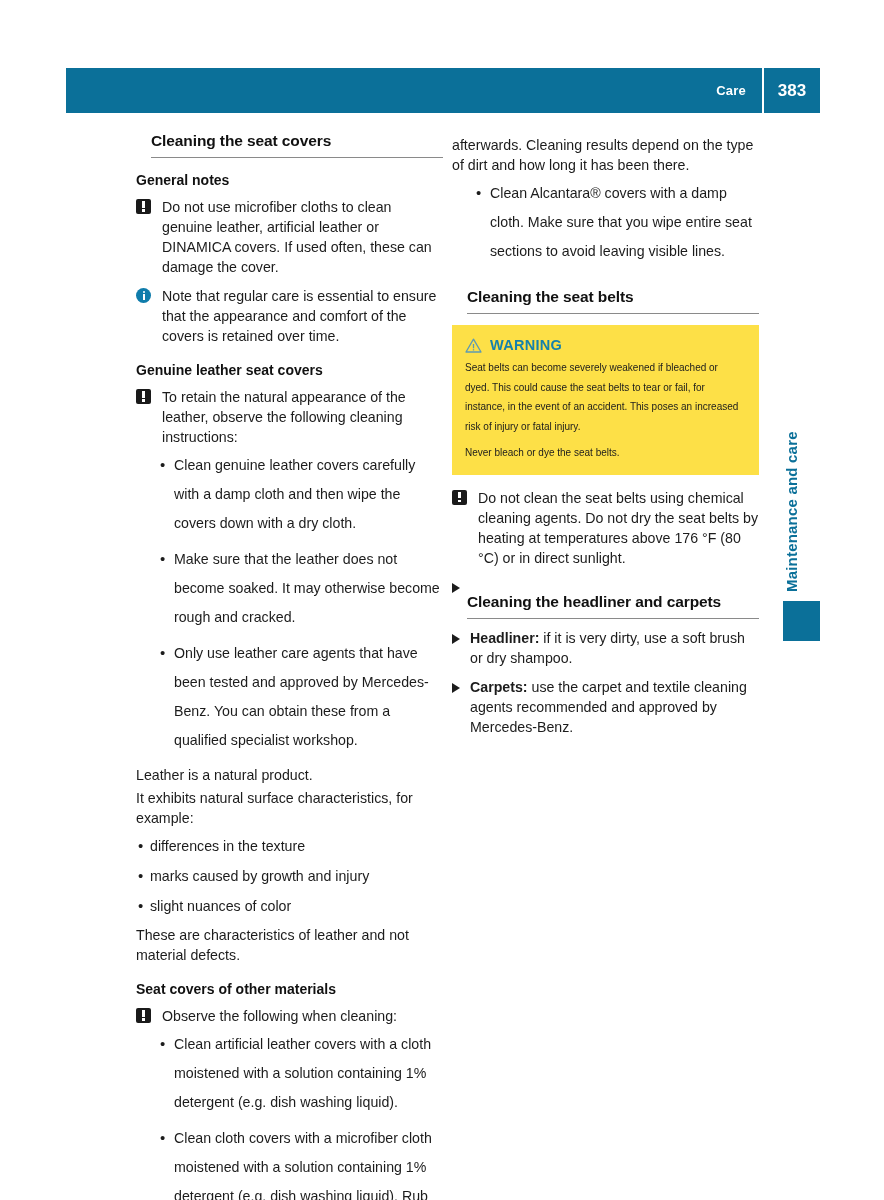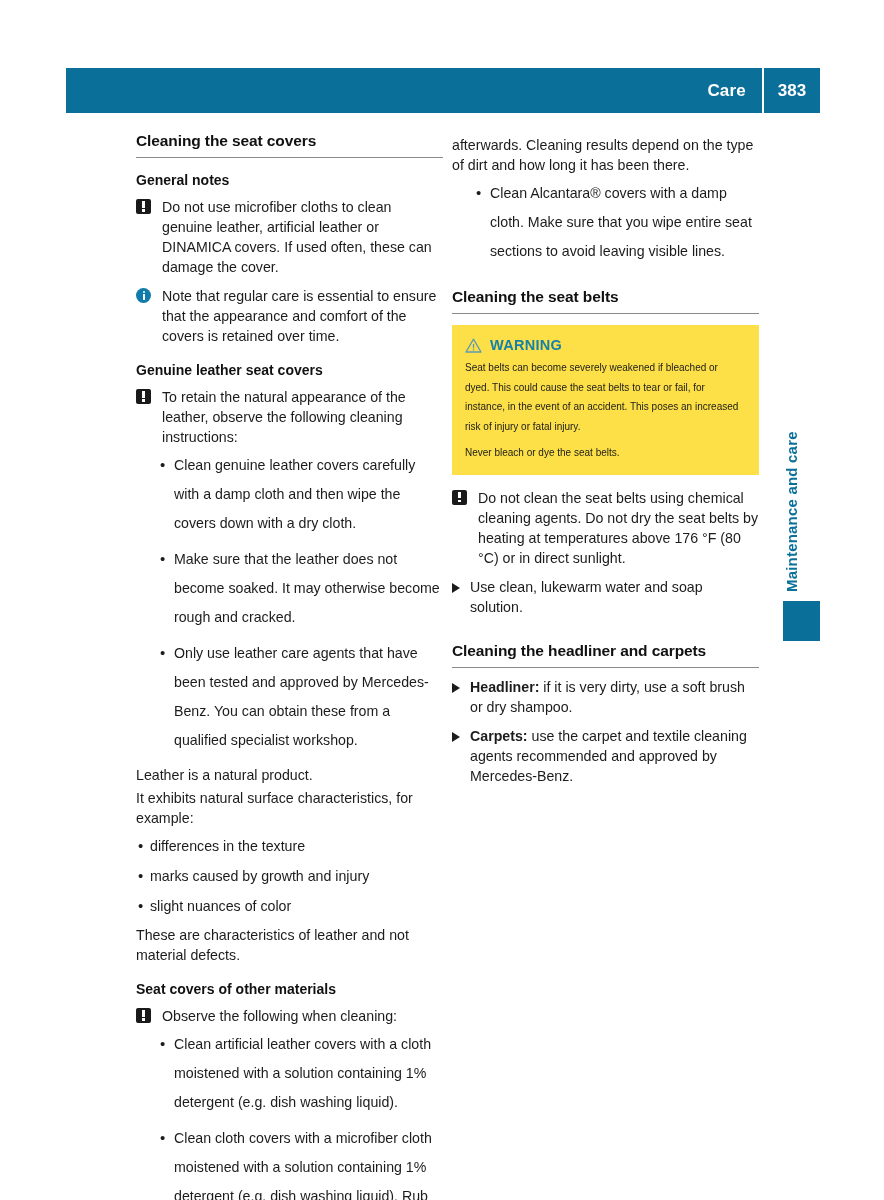--- a/index.html
+++ b/index.html
@@ -24,21 +24,21 @@
     width: 754px;
     height: 45px;
     background: #0b7099;
     display: flex;
     align-items: center;
     justify-content: flex-end;
     box-sizing: border-box;
   }
   .header-title {
     color: #ffffff;
-    font-size: 17px;
+    font-size: 13px;
     font-weight: bold;
     letter-spacing: .2px;
     padding-right: 16px;
     margin-left: 40px;
   }
   .header-divider {
     width: 2px;
     height: 45px;
     background: #ffffff;
   }
@@ -63,21 +63,21 @@
     width: 307px;
   }
   .col-left  { left: 136px; }
   .col-right { left: 452px; }
 
   
   .sec-head {
     font-size: 15.5px;
     font-weight: bold;
     color: #111111;
-    margin: 0 0 6px 0;
+    margin: 0 0 6px 15px;
     padding-bottom: 7px;
     border-bottom: 1.5px solid #8a8a8a;
     letter-spacing: -.1px;
   }
   .sub-head {
     font-size: 14px;
     font-weight: bold;
     color: #111111;
     margin: 16px 0 3px 0;
   }
@@ -347,21 +347,20 @@
       <p>Never bleach or dye the seat belts.</p>
     </div>
 
     <div class="note" style="margin-top:13px;">
       <span class="ic"><span class="icon-warn-sq"></span></span>
       <span>Do not clean the seat belts using chemical cleaning agents. Do not dry the seat belts by heating at temperatures above 176 °F (80 °C) or in direct sunlight.</span>
     </div>
 
     <div class="step">
       <span class="arrow"></span>
-      <span>Use clean, lukewarm water and soap solution.</span>
     </div>
 
     <h2 class="sec-head" style="margin-top:25px;">Cleaning the headliner and carpets</h2>
 
     <div class="step">
       <span class="arrow"></span>
       <b>Headliner:</b><span> if it is very dirty, use a soft brush or dry shampoo.</span>
     </div>
 
     <div class="step">

